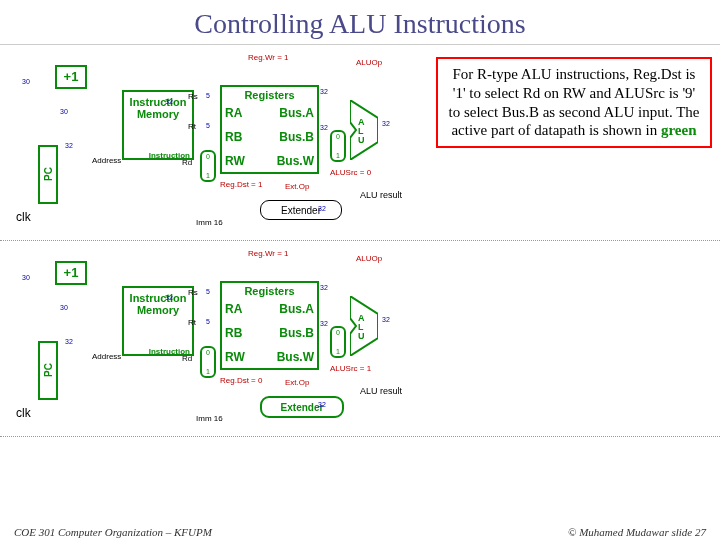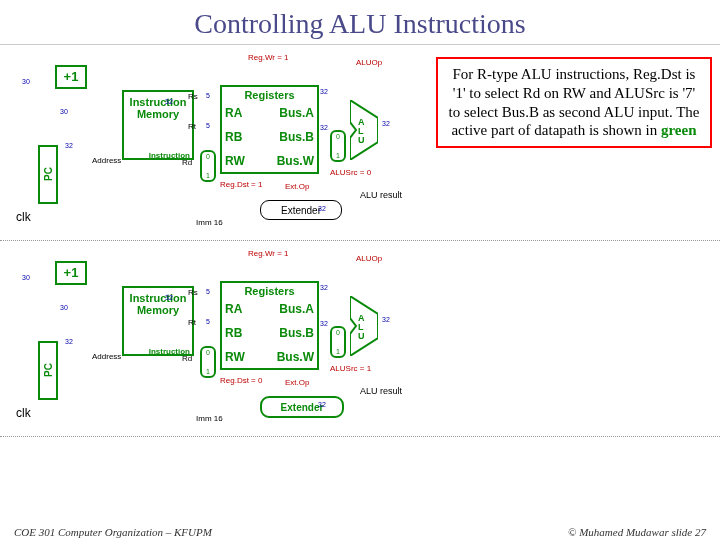--- a/index.html
+++ b/index.html
@@ -184,21 +184,21 @@
 
     <div class="block extender">Extender</div>
     <span class="label sig" style="left:275px; top:132px; font-size:8px;">Ext.Op</span>
     <span class="label" style="left:186px; top:168px; font-size:8px;">Imm 16</span>
     <span class="wire-num" style="left:308px; top:155px;">32</span>
 
     <span class="clk-lbl">clk</span>
   </div>
 
   <div class="explain-box">
-    <span>For R-type ALU instructions, Reg.Dst is '1' to select Rd on RW and ALUSrc is '7' to select Bus.B as second ALU input. The active part of datapath is shown in </span><span class="green">green</span>
+    <span>For R-type ALU instructions, Reg.Dst is '1' to select Rd on RW and ALUSrc is '9' to select Bus.B as second ALU input. The active part of datapath is shown in </span><span class="green">green</span>
   </div>
 </div>
 
 <div class="diagram-row">
   <div class="datapath">
     <span class="label sig" style="left:238px; top:3px;">Reg.Wr = 1</span>
     <span class="label sig" style="left:346px; top:8px;">ALUOp</span>
 
     <div class="block green plus1">+1</div>
     <span class="wire-num" style="left:12px; top:28px;">30</span>

